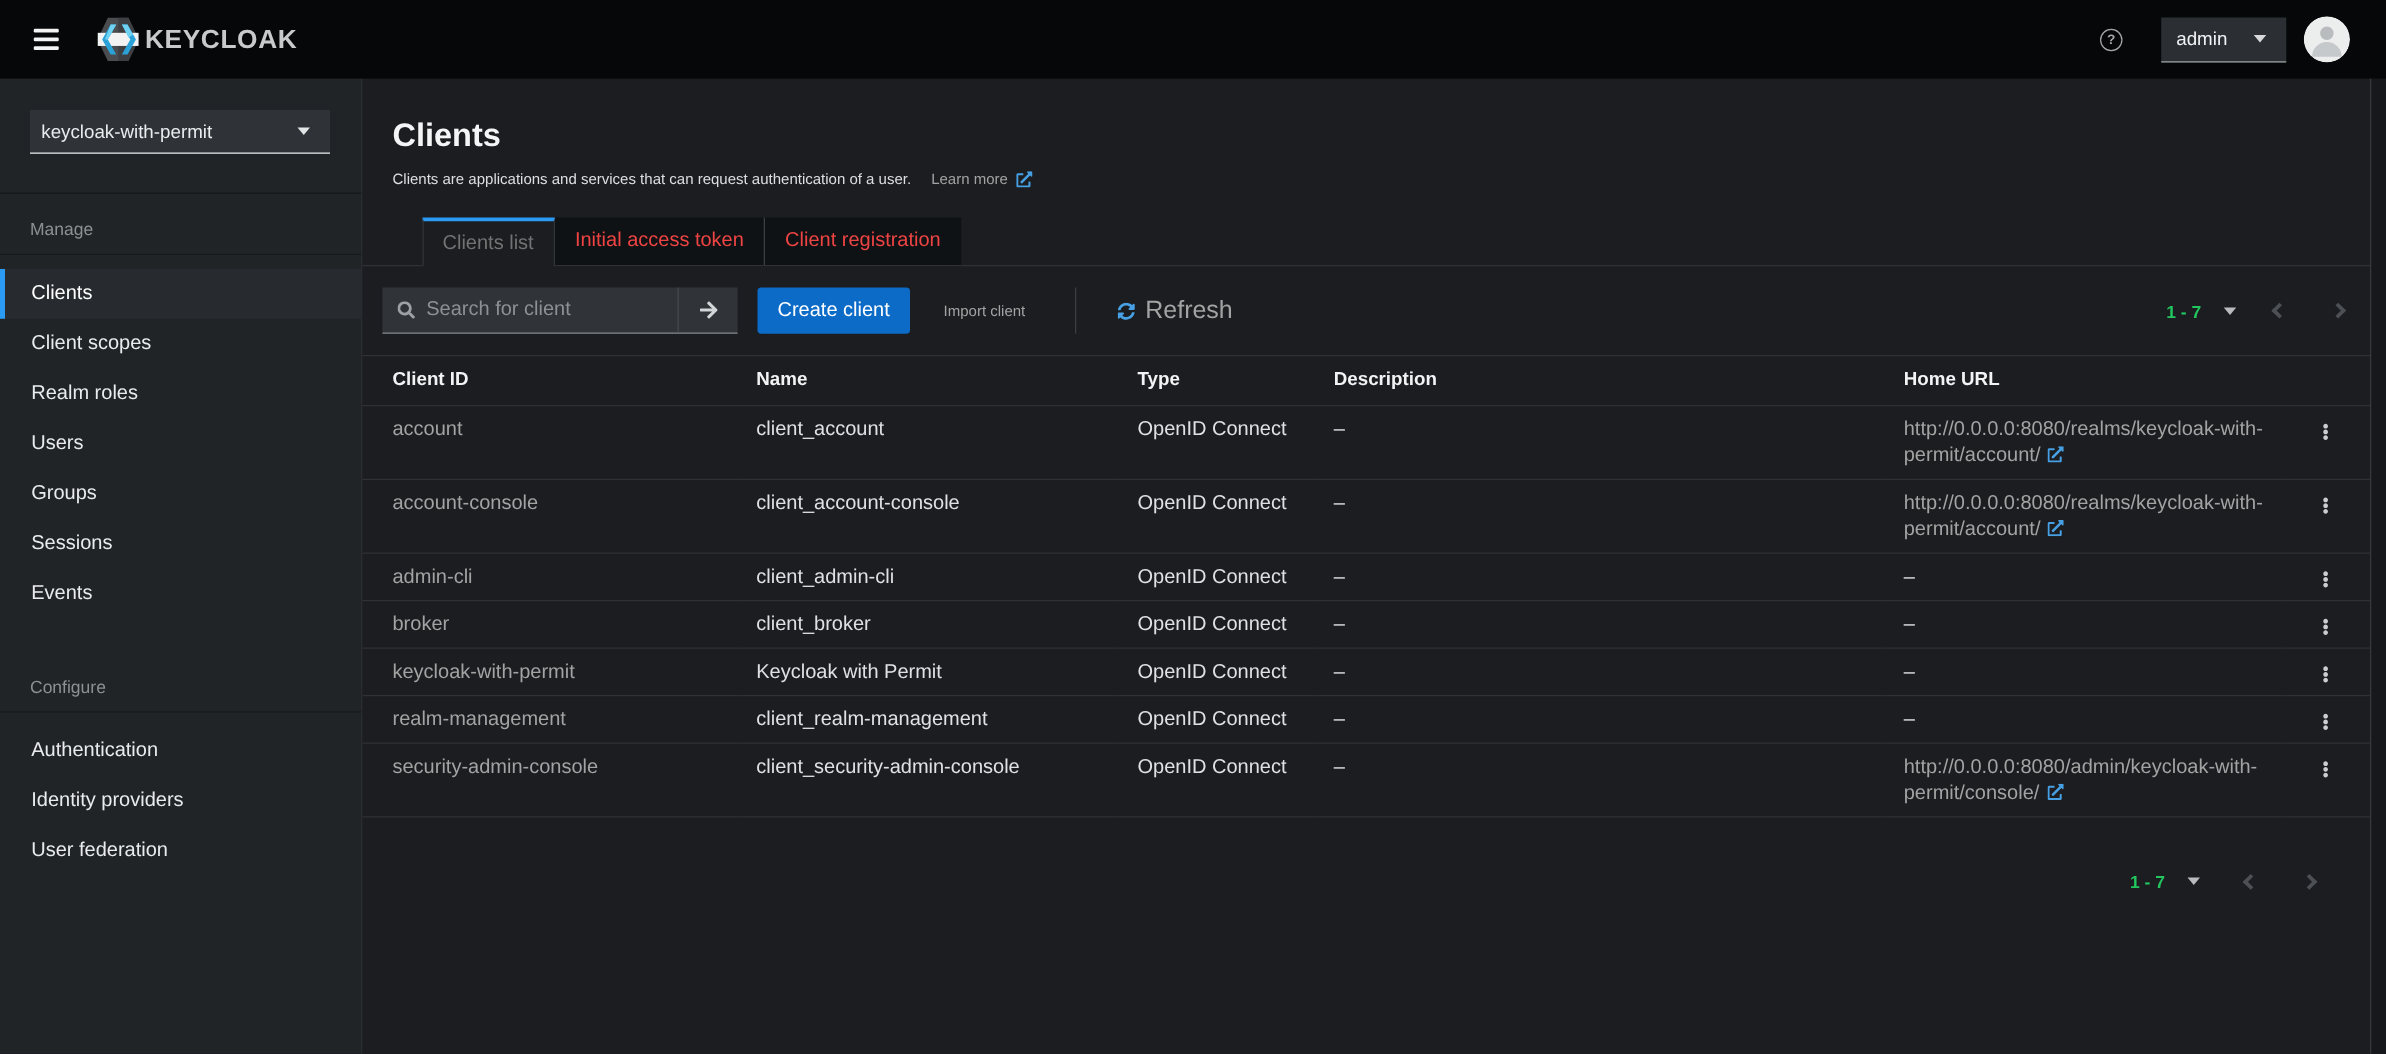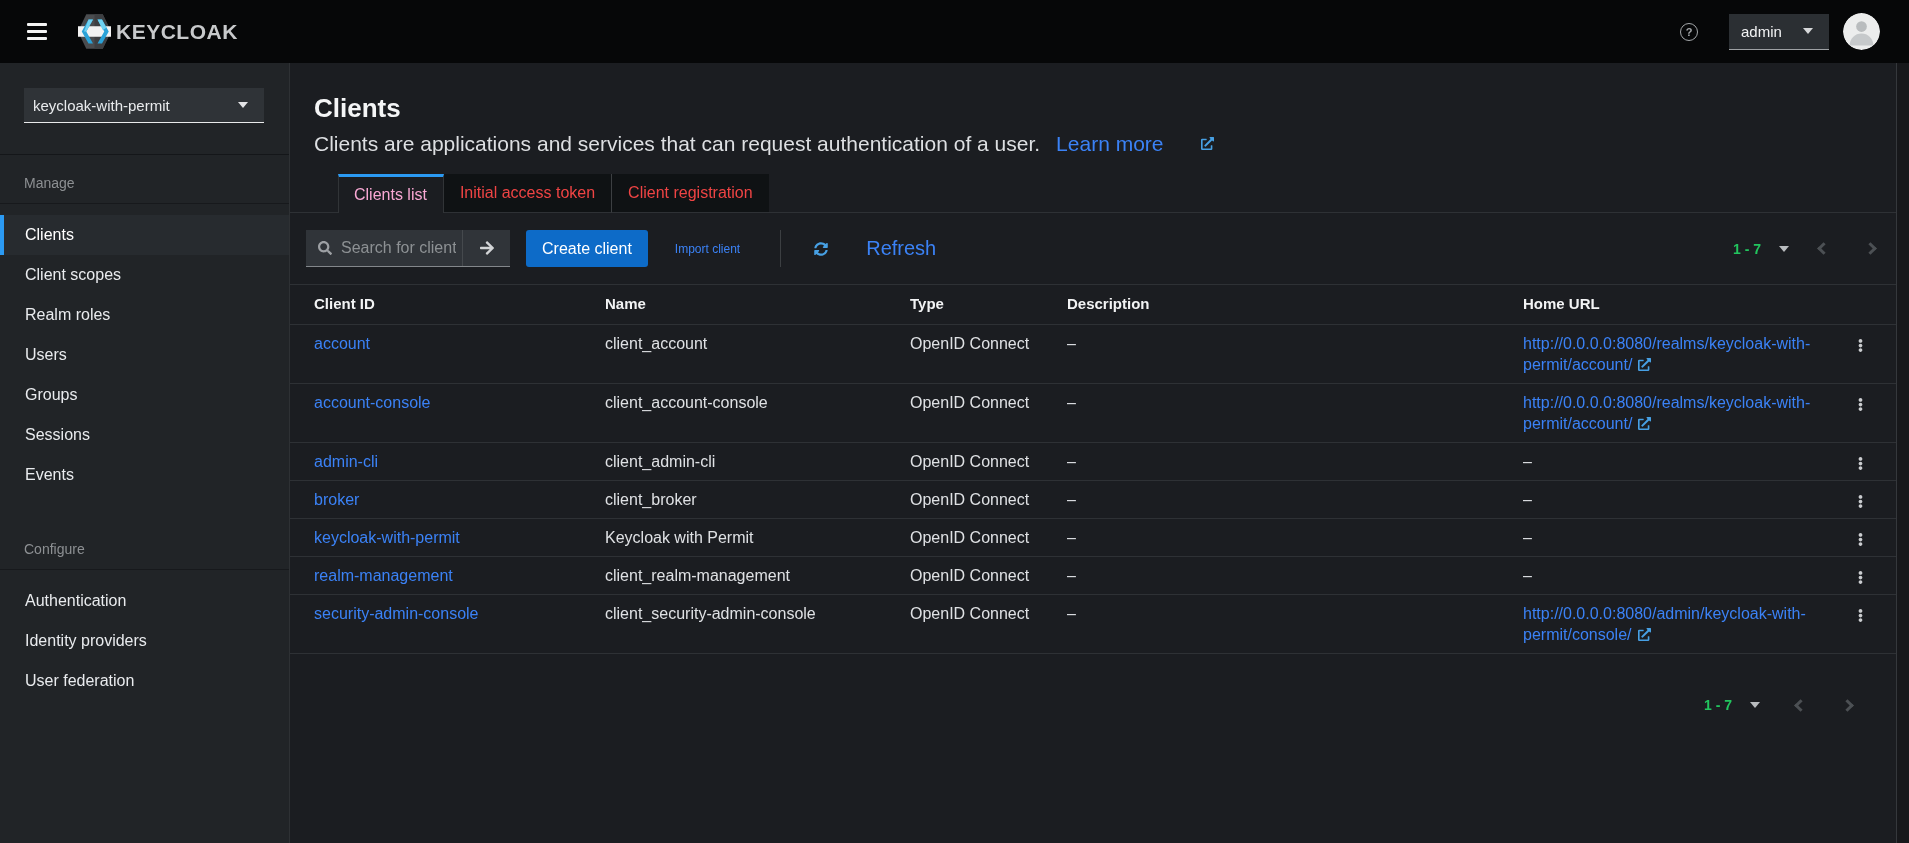--- a/index.html
+++ b/index.html
@@ -39,37 +39,37 @@
   .nav-link { display:block; width:100%; text-align:left; background:none; border:none; padding:10px 25px; font-size:16px; color:#e9ebee; line-height:20px; }
   .nav-link.active { background:#272b2f; box-shadow:inset 4px 0 0 0 #2b9af3; color:#fff; }
   .nav-section.second { margin-top:26px; }
 
   
   .content { width:1606px; flex:none; background:#1b1d21; display:flex; flex-direction:column; }
   .scroll-strip { width:13px; flex:none; background:#17181b; border-left:1px solid #35383c; }
 
   .page-header { padding:28px 24px 0; }
   .page-title { font-size:26px; line-height:34px; font-weight:600; color:#f4f5f6; }
-  .subtitle-row { margin-top:8px; font-size:21px; line-height:21px; color:#dddfe2; display:flex; align-items:center; }
-  .link { color:#3b82f6; text-decoration:none; cursor:pointer;gap:30px; }
+  .subtitle-row { margin-top:8px; font-size:12px; line-height:21px; color:#dddfe2; display:flex; align-items:center; }
+  .link { color:#a3a3a3; text-decoration:none; cursor:pointer; }
   .learn-more { margin-left:16px; display:inline-flex; align-items:center; }
   .ext-icon { width:13px; height:13px; margin-left:7px; fill:#47a0e4; flex:none; }
 
   
   .tabs { margin-top:20px; height:39px; display:flex; align-items:stretch; }
   .tabs .inset { width:48px; border-bottom:1px solid #2e3135; flex:none; }
   .tab { border:none; background:#0f1214; color:#ef4444; font-size:16px; padding:0 16px; border-bottom:1px solid #2e3135; }
-  .tab.active { background:#1b1d21; color:#f9a8d4; border-bottom:none; border-top:3px solid #2b9af3;
+  .tab.active { background:#1b1d21; color:#737373; border-bottom:none; border-top:3px solid #2b9af3;
                 border-left:1px solid #313437; border-right:1px solid #313437;padding-left:15px; }
   .tab.with-divider { border-left:1px solid #3c3f42; }
   .tabs .filler { flex:1; border-bottom:1px solid #2e3135; }
 
   
   .toolbar { display:flex; align-items:center; padding:17px 16px; border-bottom:1px solid #2e3135; }
-  .search-group { display:flex; width:204px; height:37px; background:#303439; border-bottom:1px solid #83878b; flex:none; }
+  .search-group { display:flex; width:284px; height:37px; background:#303439; border-bottom:1px solid #83878b; flex:none; }
   .search-box { flex:1; display:flex; align-items:center; padding:0 6px 0 12px; min-width:0; }
   .search-icon { width:14px; height:14px; fill:#9da0a4; flex:none; }
   .search-input { flex:1; min-width:0; background:transparent; border:none; outline:none; margin-left:9px; font-size:16px; color:#cfd2d5; }
   .search-input::placeholder { color:#8d9194; opacity:1; }
   .search-btn { width:48px; background:transparent; border:none; border-left:1px solid #45494d; display:flex; align-items:center; justify-content:center; }
   .arrow-icon { width:16px; height:16px; fill:#d3d5d7; }
   .btn-primary { margin-left:16px; height:37px; padding:0 16px; background:#0d6bc8; border:none; border-radius:3px; color:#fff; font-size:16px; }
   .import-link { margin-left:27px; background:none; border:none; font-size:12px; }
   .toolbar-divider { margin-left:40px; width:1px; height:37px; background:#3c3f42; flex:none; }
   .refresh-btn { margin-left:33px; background:none; border:none; font-size:20px; display:flex; align-items:center; }

